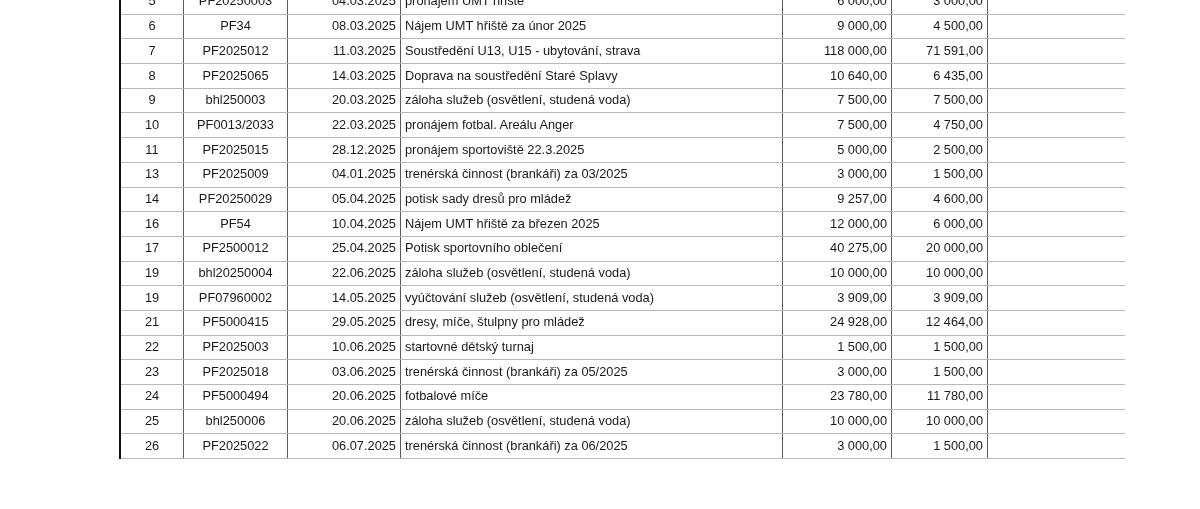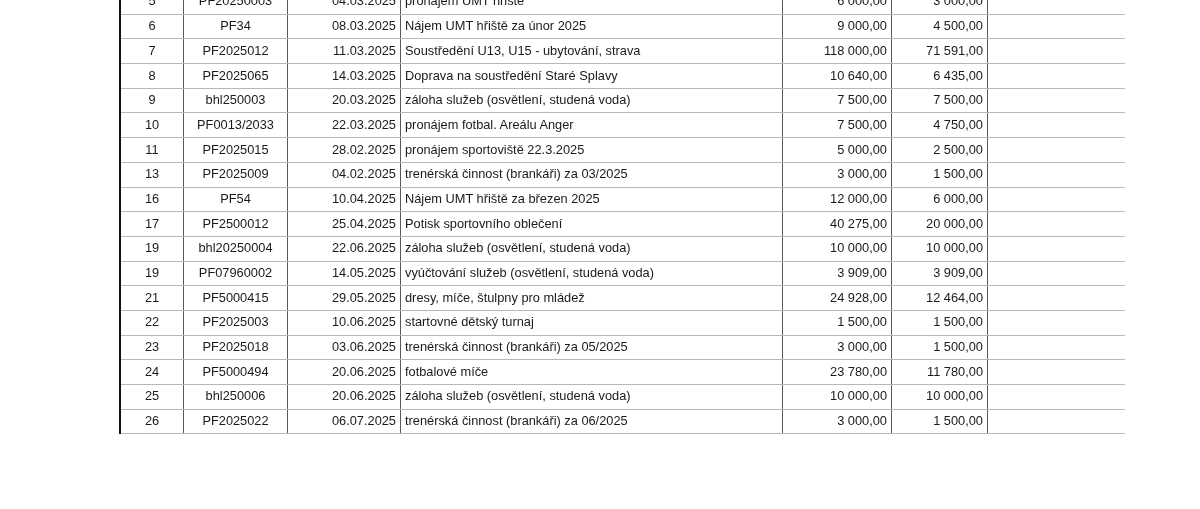--- a/index.html
+++ b/index.html
@@ -118,33 +118,42 @@
             <td class="c-docnum">PF0013/2033</td>
             <td class="c-date">22.03.2025</td>
             <td class="c-desc">pronájem fotbal. Areálu Anger</td>
             <td class="c-amount1">7 500,00</td>
             <td class="c-amount2">4 750,00</td>
             <td class="c-tail"></td>
           </tr>
           <tr>
             <td class="c-seq">11</td>
             <td class="c-docnum">PF2025015</td>
-            <td class="c-date">28.02.2025</td>
+            <td class="c-date">28.12.2025</td>
             <td class="c-desc">pronájem sportoviště 22.3.2025</td>
             <td class="c-amount1">5 000,00</td>
             <td class="c-amount2">2 500,00</td>
             <td class="c-tail"></td>
           </tr>
           <tr>
             <td class="c-seq">13</td>
             <td class="c-docnum">PF2025009</td>
-            <td class="c-date">04.02.2025</td>
+            <td class="c-date">04.01.2025</td>
             <td class="c-desc">trenérská činnost (brankáři) za 03/2025</td>
             <td class="c-amount1">3 000,00</td>
             <td class="c-amount2">1 500,00</td>
+            <td class="c-tail"></td>
+          </tr>
+          <tr>
+            <td class="c-seq">14</td>
+            <td class="c-docnum">PF20250029</td>
+            <td class="c-date">05.04.2025</td>
+            <td class="c-desc">potisk sady dresů pro mládež</td>
+            <td class="c-amount1">9 257,00</td>
+            <td class="c-amount2">4 600,00</td>
             <td class="c-tail"></td>
           </tr>
           <tr>
             <td class="c-seq">16</td>
             <td class="c-docnum">PF54</td>
             <td class="c-date">10.04.2025</td>
             <td class="c-desc">Nájem UMT hřiště za březen 2025</td>
             <td class="c-amount1">12 000,00</td>
             <td class="c-amount2">6 000,00</td>
             <td class="c-tail"></td>

